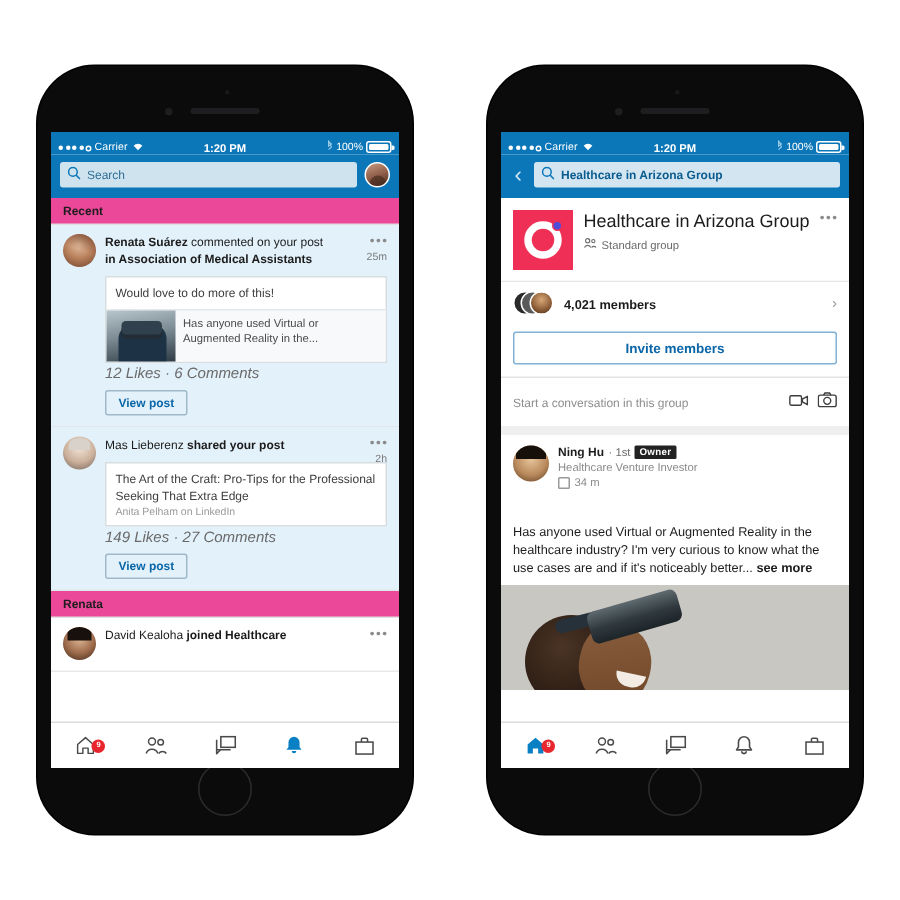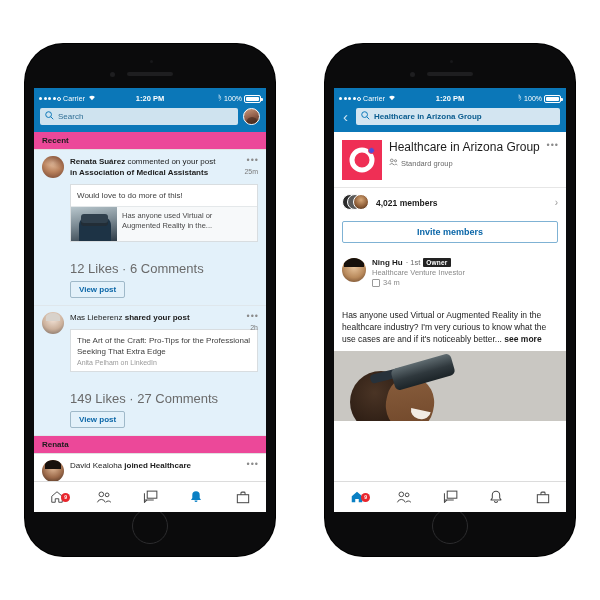--- a/index.html
+++ b/index.html
@@ -144,21 +144,21 @@
     background:#1d3345;
   }
   .qthumb .vrgog{
     position:absolute;left:10px;top:7px;width:27px;height:9px;border-radius:3px;
     background:#30404d;box-shadow:0 3px 0 #222d36;
   }
   .qcard .qmeta{padding:4px 5px;font-size:7.5px;color:#4a4a4a;line-height:10px;}
   .quote .qtext2{padding:5px 6px 2px 6px;font-size:8px;color:#3d3d3d;line-height:11px;}
   .quote .qsrc2{padding:0 6px 5px 6px;font-size:7px;color:#9a9a9a;}
 
-  .n-stats{margin-top:19px;font-size:13px;color:#6a6a6a;}
+  .n-stats{margin-top:2px;font-size:10px;color:#6a6a6a;font-style:italic;}
   .viewpost{
     margin-top:5px;display:inline-block;
     border:1px solid #9fb9c9;border-radius:2px;background:transparent;
     padding:3px 8px;font-size:8px;font-weight:bold;color:#0a66a8;cursor:pointer;
   }
 
   
   .tabbar{
     position:absolute;left:0;bottom:0;width:232px;height:30px;
     background:#ffffff;border-top:1px solid #dcdcdc;
@@ -499,20 +499,36 @@
               <i></i>
               <i></i>
               <i></i>
             </span>
           <span class="mcount">4,021 members</span>
           <span class="mchev">›</span>
         </div>
 
         <div class="invite">Invite members</div>
 
+        <div class="convo">
+          <span class="ph">Start a conversation in this group</span>
+          <span class="ic">
+            <svg width="13" height="10" viewBox="0 0 14 10">
+                <rect x="0.6" y="1.6" width="8.4" height="6.8" rx="1" fill="none" stroke="#3d3d3d" stroke-width="1"></rect>
+                <path d="M9.6 4 L13.2 2 v6 L9.6 6 Z" fill="none" stroke="#3d3d3d" stroke-width="1" stroke-linejoin="round"></path>
+              </svg>
+          </span>
+          <span class="ic">
+            <svg width="13" height="11" viewBox="0 0 14 11">
+                <rect x="0.6" y="2.2" width="12.8" height="8.2" rx="1.4" fill="none" stroke="#3d3d3d" stroke-width="1"></rect>
+                <circle cx="7" cy="6.3" r="2.5" fill="none" stroke="#3d3d3d" stroke-width="1"></circle>
+                <path d="M4.4 2.2 L5.3 0.7 h3.4 l0.9 1.5" fill="none" stroke="#3d3d3d" stroke-width="1"></path>
+              </svg>
+          </span>
+        </div>
 
         <div class="post">
           <div class="post-head">
             <div class="p-av"></div>
             <div>
               <div class="p-name">
                 <b>Ning Hu</b>
                 <span class="p-deg">· 1st</span>
                 <span class="owner">Owner</span>
               </div>

